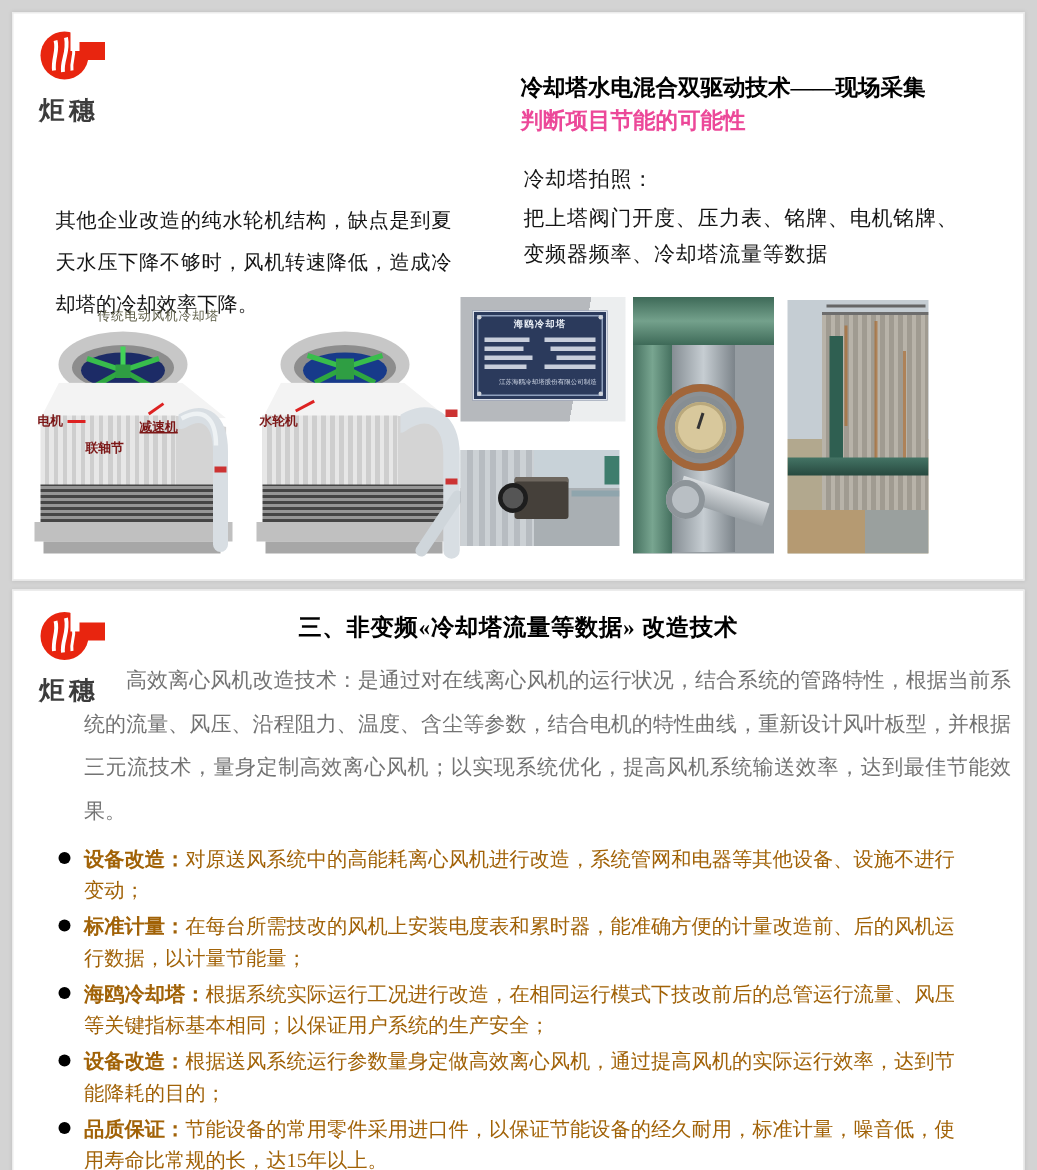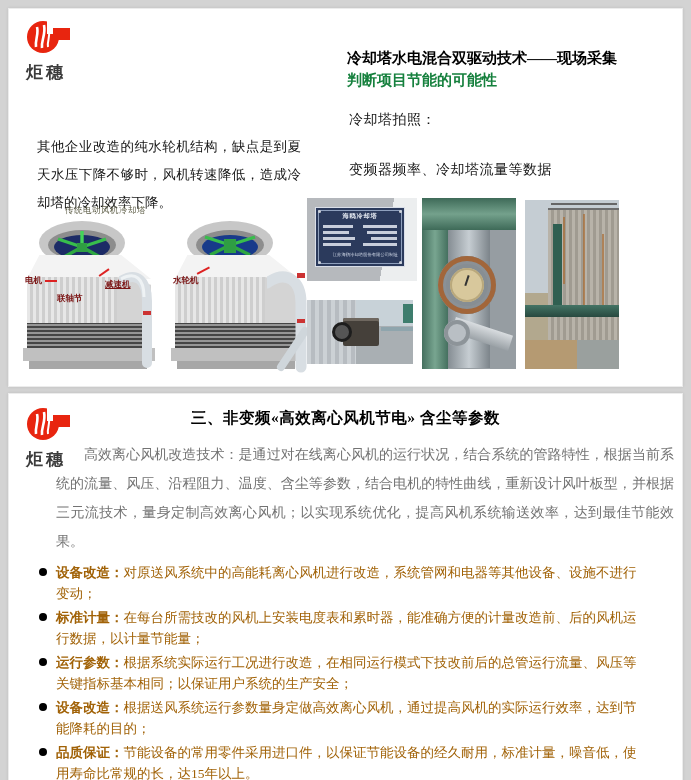--- a/index.html
+++ b/index.html
@@ -94,23 +94,24 @@
       <rect x="21" y="2" width="14" height="15" fill="#ffffff"></rect>
       <rect x="27" y="11" width="17" height="12" fill="#e8250f"></rect>
       <path d="M10,30 C9,22 13,17 11,10" stroke="#fff" stroke-width="2.6" fill="none"></path>
       <path d="M16,31 C15,23 20,18 18,8" stroke="#fff" stroke-width="2.6" fill="none"></path>
       <path d="M22,30 C21,24 24,21 23,15" stroke="#fff" stroke-width="2" fill="none"></path>
     </svg>
     <div class="logo-text">炬穗</div>
   </div>
 
   <div class="t-title">冷却塔水电混合双驱动技术——现场采集</div>
-  <div class="t-sub" style="color:#15803d;">判断项目节能的可能性</div>
+  <div class="t-sub" style="color:#ec4899;">判断项目节能的可能性</div>
 
   <div class="cap cap-h">冷却塔拍照：</div>
+  <div class="cap cap-1">把上塔阀门开度、压力表、铭牌、电机铭牌、</div>
   <div class="cap cap-2">变频器频率、冷却塔流量等数据</div>
 
   <div class="left-para">其他企业改造的纯水轮机结构，缺点是到夏天水压下降不够时，风机转速降低，造成冷却塔的冷却效率下降。</div>
 
   <div class="diagram">
     <div class="dg-caption">传统电动风机冷却塔</div>
 
     <div class="tower" style="left:0;">
       <div class="tw-shroud"></div>
       <div class="tw-shroud-in"></div>
@@ -157,21 +158,21 @@
         <path d="M0,16 C20,2 34,14 34,36 L34,100" stroke="#d8dee3" stroke-width="11" fill="none" stroke-linecap="round"></path>
         <path d="M14,100 L38,64" stroke="#cfd6db" stroke-width="8" stroke-linecap="round"></path>
         <rect x="30" y="6" width="8" height="5" fill="#c33"></rect>
         <rect x="30" y="52" width="8" height="4" fill="#c33"></rect>
       </svg>
     </div>
 
     <div class="dlabel" style="left:4px;top:70px;">电机</div>
     <div class="dptr" style="left:24px;top:75px;width:12px;"></div>
     <div class="dlabel" style="left:36px;top:88px;">联轴节</div>
-    <div class="dlabel" style="left:84px;top:74px;text-decoration:underline;">减速机</div>
+    <div class="dlabel" style="left:72px;top:74px;text-decoration:underline;">减速机</div>
     <div class="dptr" style="left:78px;top:70px;width:12px;transform:rotate(-35deg);"></div>
     <div class="dlabel" style="left:152px;top:70px;">水轮机</div>
     <div class="dptr" style="left:176px;top:68px;width:14px;transform:rotate(-28deg);"></div>
   </div>
 
   <div class="photo ph-plate">
     <div class="plate">
       <div class="plate-title">海鸥冷却塔</div>
       <div class="plate-rows">
         <div class="prow">
@@ -239,36 +240,36 @@
       <circle cx="17" cy="20" r="16" fill="#e8250f"></circle>
       <rect x="21" y="2" width="14" height="15" fill="#ffffff"></rect>
       <rect x="27" y="11" width="17" height="12" fill="#e8250f"></rect>
       <path d="M10,30 C9,22 13,17 11,10" stroke="#fff" stroke-width="2.6" fill="none"></path>
       <path d="M16,31 C15,23 20,18 18,8" stroke="#fff" stroke-width="2.6" fill="none"></path>
       <path d="M22,30 C21,24 24,21 23,15" stroke="#fff" stroke-width="2" fill="none"></path>
     </svg>
     <div class="logo-text">炬穗</div>
   </div>
 
-  <div class="b-title">三、非变频«高效离心风机节电» 含尘等参数</div>
+  <div class="b-title">三、非变频«冷却塔流量等数据» 改造技术</div>
 
   <div class="b-intro">高效离心风机改造技术：是通过对在线离心风机的运行状况，结合系统的管路特性，根据当前系统的流量、风压、沿程阻力、温度、含尘等参数，结合电机的特性曲线，重新设计风叶板型，并根据三元流技术，量身定制高效离心风机；以实现系统优化，提高风机系统输送效率，达到最佳节能效果。</div>
 
   <ul class="b-list">
     <li>
       <span class="bdot"></span>
       <b>设备改造：</b><span>对原送风系统中的高能耗离心风机进行改造，系统管网和电器等其他设备、设施不进行变动；</span>
     </li>
     <li>
       <span class="bdot"></span>
       <b>标准计量：</b><span>在每台所需技改的风机上安装电度表和累时器，能准确方便的计量改造前、后的风机运行数据，以计量节能量；</span>
     </li>
     <li>
       <span class="bdot"></span>
-      <b>运行参数：</b><span>根据系统实际运行工况进行改造，在相同运行模式下技改前后的总管运行流量、风压等关键指标基本相同；以保证用户系统的生产安全；</span>
+      <b>海鸥冷却塔：</b><span>根据系统实际运行工况进行改造，在相同运行模式下技改前后的总管运行流量、风压等关键指标基本相同；以保证用户系统的生产安全；</span>
     </li>
     <li>
       <span class="bdot"></span>
       <b>设备改造：</b><span>根据送风系统运行参数量身定做高效离心风机，通过提高风机的实际运行效率，达到节能降耗的目的；</span>
     </li>
     <li>
       <span class="bdot"></span>
       <b>品质保证：</b><span>节能设备的常用零件采用进口件，以保证节能设备的经久耐用，标准计量，噪音低，使用寿命比常规的长，达15年以上。</span>
     </li>
   </ul>

